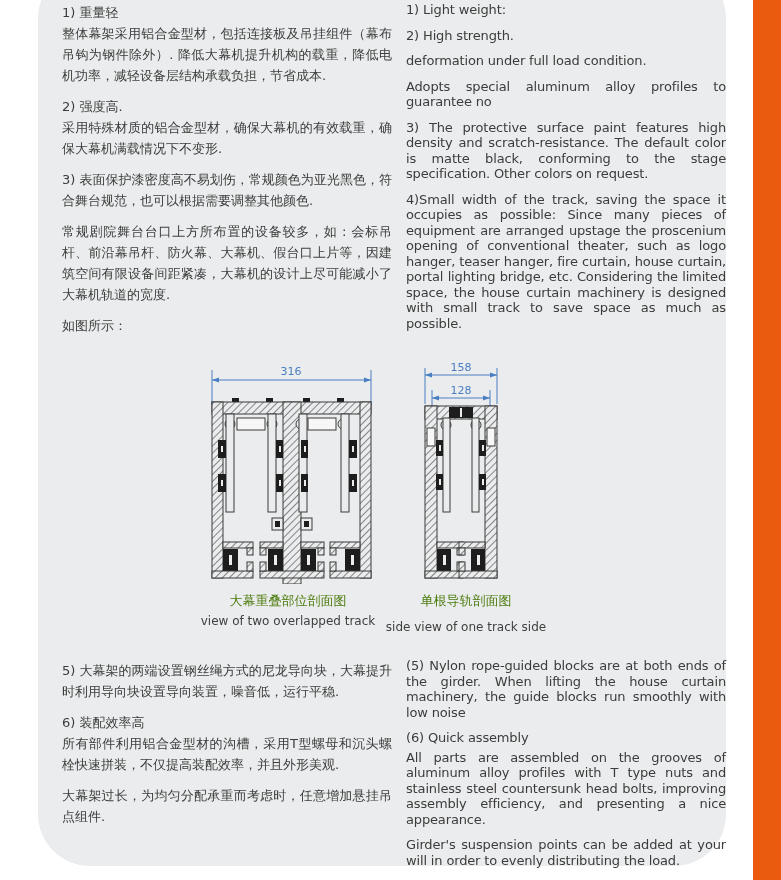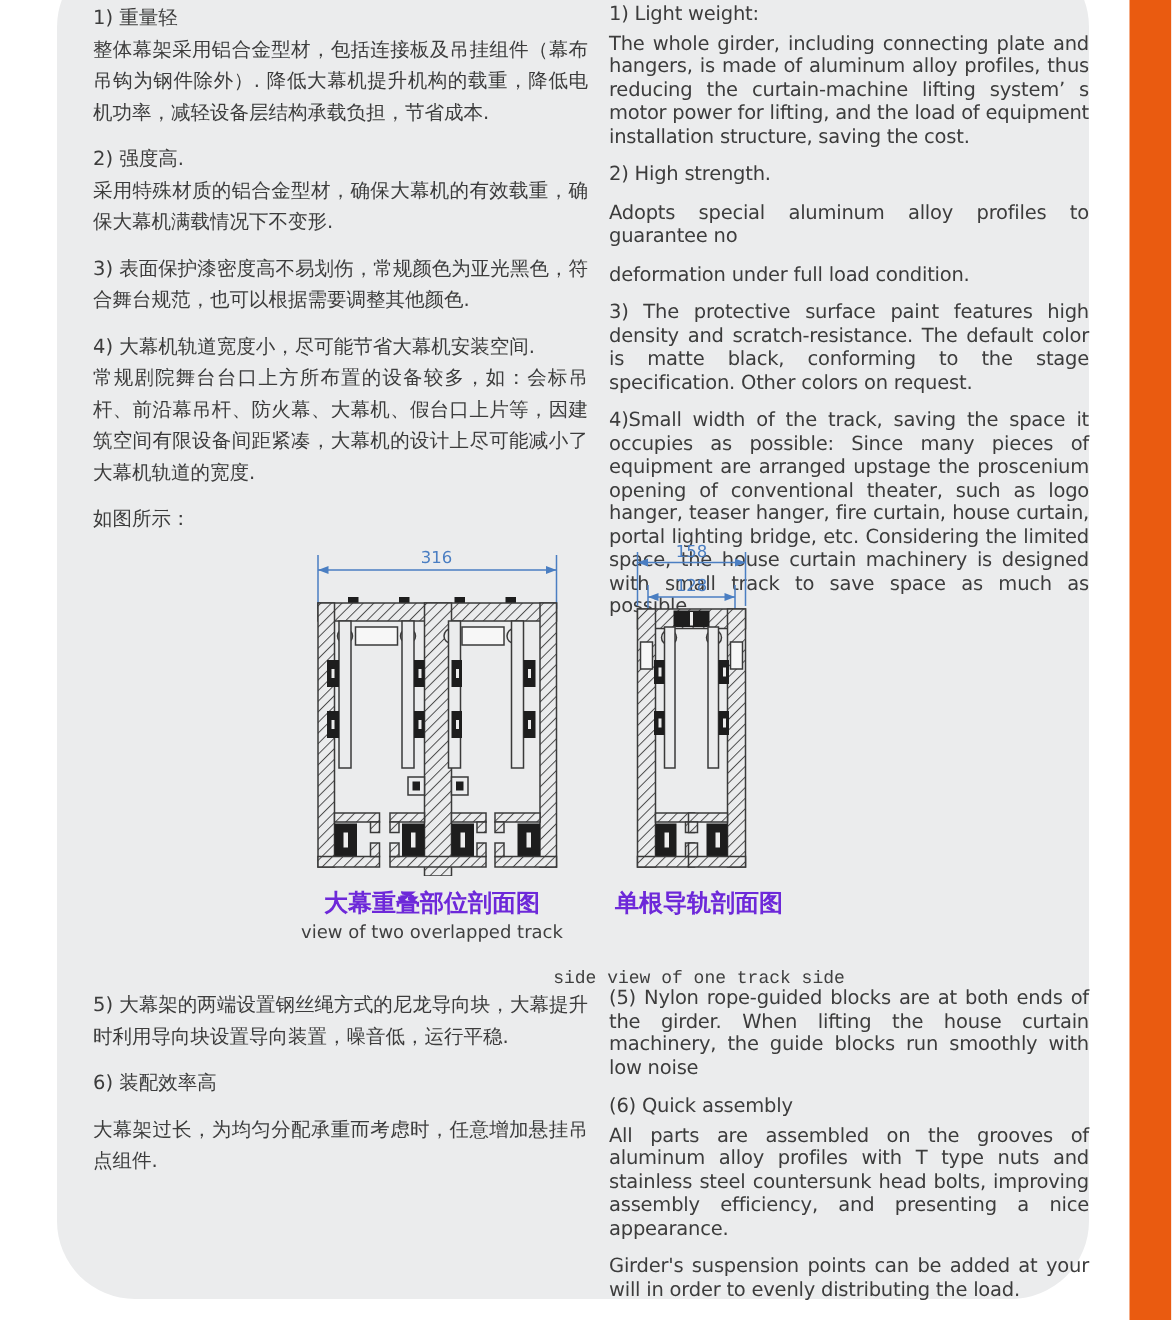--- a/index.html
+++ b/index.html
@@ -26,26 +26,26 @@
   .en .item{margin:0 0 10px 0;font-size:13px;line-height:15.5px;letter-spacing:-0.15px;text-align:justify;}
   .en .head{margin-bottom:4px;}
   .head:empty{display:none;}
   .body:empty{display:none;}
 
   
   .diagram{position:absolute;}
   .diagram-left{left:204px;top:362px;}
   .diagram-right{left:419px;top:362px;}
   .caption{position:absolute;text-align:center;white-space:nowrap;}
-  .cap-cn{font-weight:bold;font-size:16px;color:#6d28d9;}
+  .cap-cn{font-weight:normal;font-size:13px;color:#4d7c0f;}
   .cap-en{font-size:12px;color:#3f3f3f;}
   .cap-left-cn{left:180px;top:592px;width:216px;}
   .cap-left-en{left:180px;top:614px;width:216px;}
   .cap-right-cn{left:358px;top:592px;width:216px;text-align:center;}
-  .cap-right-en{left:358px;top:645px;width:216px;font-family:Liberation Mono, monospace;}
+  .cap-right-en{left:358px;top:620px;width:216px;}
 
   svg .outline{fill:#ebeced;stroke:#3a3a3a;stroke-width:1;}
   svg .hole{fill:#f7f7f7;stroke:#3a3a3a;stroke-width:1;}
   svg .blk{fill:#1d1d1d;}
   svg .slit{fill:#ececec;}
   svg .dim{stroke:#4a7ec2;stroke-width:1;fill:none;}
   svg .dim-arrow{fill:#4a7ec2;stroke:none;}
   svg .dim-text{fill:#4a7ec2;font-size:11px;font-family:"DejaVu Sans","Liberation Sans",sans-serif;}
 </style>
 </head>
@@ -63,45 +63,43 @@
     </div>
     <div class="item">
       <div class="head">2) 强度高.</div>
       <div class="body">采用特殊材质的铝合金型材，确保大幕机的有效载重，确保大幕机满载情况下不变形.</div>
     </div>
     <div class="item">
 
       <div class="body">3) 表面保护漆密度高不易划伤，常规颜色为亚光黑色，符合舞台规范，也可以根据需要调整其他颜色.</div>
     </div>
     <div class="item">
-      <div class="head">4) 大幕机轨道宽度小，尽可能节省大幕机安装空间.</div>
       <div class="body">常规剧院舞台台口上方所布置的设备较多，如：会标吊杆、前沿幕吊杆、防火幕、大幕机、假台口上片等，因建筑空间有限设备间距紧凑，大幕机的设计上尽可能减小了大幕机轨道的宽度.</div>
     </div>
     <div class="item">
 
       <div class="body">如图所示：</div>
     </div>
   </div>
 
   <div class="col col-en-top en">
     <div class="item">
       <div class="head">1) Light weight:</div>
-      <div class="body">The whole girder, including connecting plate and hangers, is made of aluminum alloy profiles, thus reducing the curtain-machine lifting system’ s motor power for lifting, and the load of equipment installation structure, saving the cost.</div>
     </div>
     <div class="item">
       <div class="head">2) High strength.</div>
 
     </div>
     <div class="item">
 
+      <div class="body">deformation under full load condition.</div>
+    </div>
+    <div class="item">
+
       <div class="body">Adopts special aluminum alloy profiles to guarantee no</div>
-    </div>
-    <div class="item">
-
-      <div class="body">deformation under full load condition.</div>
     </div>
     <div class="item">
 
       <div class="body">3) The protective surface paint features high density and scratch-resistance. The default color is matte black, conforming to the stage specification. Other colors on request.</div>
     </div>
     <div class="item">
 
       <div class="body">4)Small width of the track, saving the space it occupies as possible: Since many pieces of equipment are arranged upstage the proscenium opening of conventional theater, such as logo hanger, teaser hanger, fire curtain, house curtain, portal lighting bridge, etc. Considering the limited space, the house curtain machinery is designed with small track to save space as much as possible.</div>
     </div>
   </div>
@@ -265,20 +263,21 @@
   <div class="caption cap-cn cap-right-cn">单根导轨剖面图</div>
   <div class="caption cap-en cap-right-en">side view of one track side</div>
 
   <div class="col col-cn-bottom cn">
     <div class="item">
 
       <div class="body">5) 大幕架的两端设置钢丝绳方式的尼龙导向块，大幕提升时利用导向块设置导向装置，噪音低，运行平稳.</div>
     </div>
     <div class="item">
       <div class="head">6) 装配效率高</div>
+      <div class="body">所有部件利用铝合金型材的沟槽，采用T型螺母和沉头螺栓快速拼装，不仅提高装配效率，并且外形美观.</div>
     </div>
     <div class="item">
       <div class="body">大幕架过长，为均匀分配承重而考虑时，任意增加悬挂吊点组件.</div>
     </div>
   </div>
 
   <div class="col col-en-bottom en">
     <div class="item">
 
       <div class="body">(5) Nylon rope-guided blocks are at both ends of the girder. When lifting the house curtain machinery, the guide blocks run smoothly with low noise</div>

